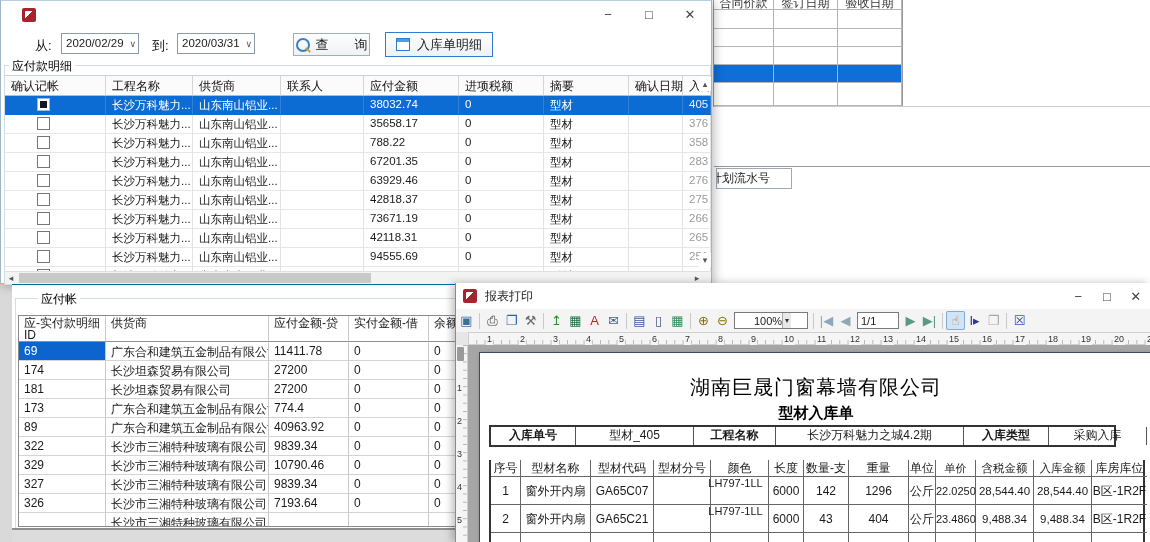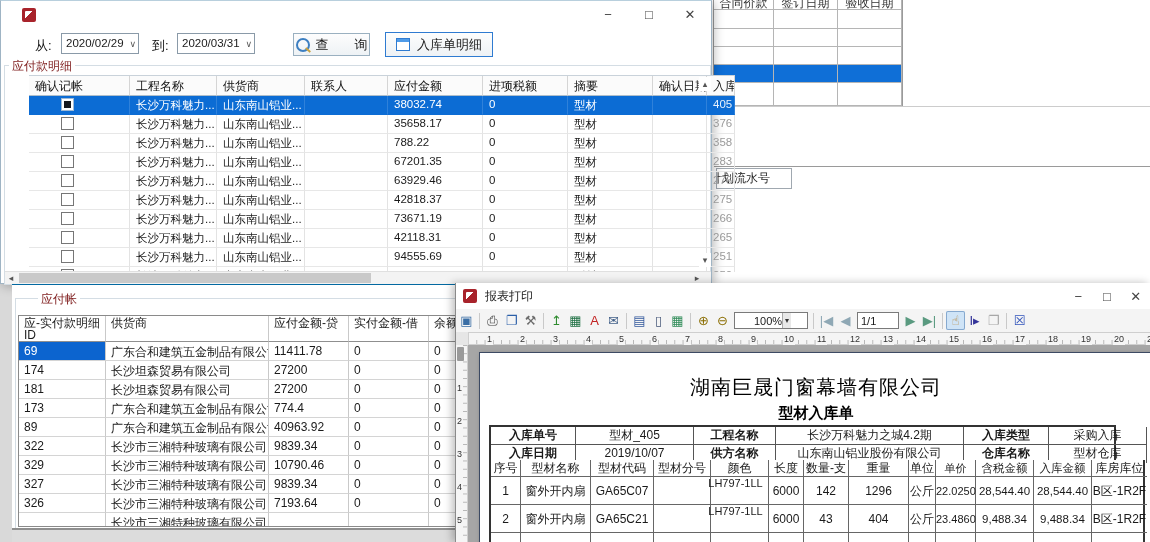--- a/index.html
+++ b/index.html
@@ -33,23 +33,23 @@
   .lbl{font-size:13px;color:#111;}
   .combo{position:absolute;height:21px;border:1px solid #8a9aa8;background:#fff;box-sizing:border-box;font-size:11.5px;line-height:19px;padding-left:4px;}
   .combo .dd{position:absolute;right:2px;top:1px;color:#555;font-size:9px;}
   .btn{position:absolute;border:1px solid #9ab0c0;background:linear-gradient(#fdfdfd,#eef2f5);display:flex;align-items:center;justify-content:center;font-size:13px;box-sizing:border-box;}
   #btn-inbound{border:1px solid #2f7bd1;}
   .magicon{width:10px;height:10px;border:2px solid #3d7fc1;border-radius:50%;position:relative;margin-right:6px;flex:none;}
   .magicon::after{content:"";position:absolute;width:6px;height:2px;background:#c9a23f;transform:rotate(40deg);left:7px;top:9px;}
   .winicon{width:12px;height:11px;border:1px solid #2f7bd1;background:#fff;margin-right:7px;position:relative;flex:none;}
   .winicon::after{content:"";position:absolute;left:0;top:0;right:0;height:3px;background:#4f9be8;}
   .groupbox{position:absolute;border:1px solid #d4dde4;}
-  .grouplabel{position:absolute;background:#fff;padding:0 3px;font-size:12px;color:#7f1d1d;z-index:3;}
+  .grouplabel{position:absolute;background:#fff;padding:0 3px;font-size:12px;color:#000000;z-index:3;}
   
-  #t1{position:absolute;left:4px;top:74px;width:706px;height:196px;overflow:hidden;border-top:1px solid #c9d2da;margin-left:24px;}
+  #t1{position:absolute;left:4px;top:74px;width:706px;height:196px;overflow:hidden;border-top:1px solid #c9d2da;}
   #t1 .r{display:flex;height:19px;box-sizing:border-box;}
   #t1 .r>div{box-sizing:border-box;border-right:1px solid #e3e3e3;border-bottom:1px solid #e7e7e7;padding:2px 0 0 6px;font-size:11.5px;overflow:hidden;white-space:nowrap;flex:none;}
   #t1 .thead .r{height:20px;}
   #t1 .thead .r>div{background:#fbfbfb;border-bottom:1px solid #aebecb;border-right:1px solid #d5d5d5;color:#111;font-size:12px;}
   #t1 .c0{width:101px}#t1 .c1{width:87px}#t1 .c2{width:88px}#t1 .c3{width:83px}#t1 .c4{width:95px}
   #t1 .c5{width:85px}#t1 .c6{width:85px}#t1 .c7{width:54px}#t1 .c8{width:28px;border-right:none}
   #t1 .no{color:#9a9a9a;}
   #t1 .selected{background:#0c6cd4;color:#fff;}
   #t1 .selected .no{color:#e8f1fc;}
   #t1 .selected>div{border-right-color:#2f81da;border-bottom-color:#0c6cd4;}
@@ -496,28 +496,20 @@
 
       <div id="infotbl">
         <div class="r">
           <div class="i0">入库单号</div>
           <div class="i1">型材_405</div>
           <div class="i2">工程名称</div>
           <div class="i3">长沙万科魅力之城4.2期</div>
           <div class="i4">入库类型</div>
           <div class="i5">采购入库</div>
         </div>
-        <div class="r">
-          <div class="i0">入库日期</div>
-          <div class="i1">2019/10/07</div>
-          <div class="i2">供方名称</div>
-          <div class="i3">山东南山铝业股份有限公司</div>
-          <div class="i4">仓库名称</div>
-          <div class="i5">型材仓库</div>
-        </div>
       </div>
 
       <div id="t3">
         <div class="r hr">
           <div>序号</div>
           <div>型材名称</div>
           <div>型材代码</div>
           <div>型材分号</div>
           <div>颜色</div>
           <div>长度</div>

